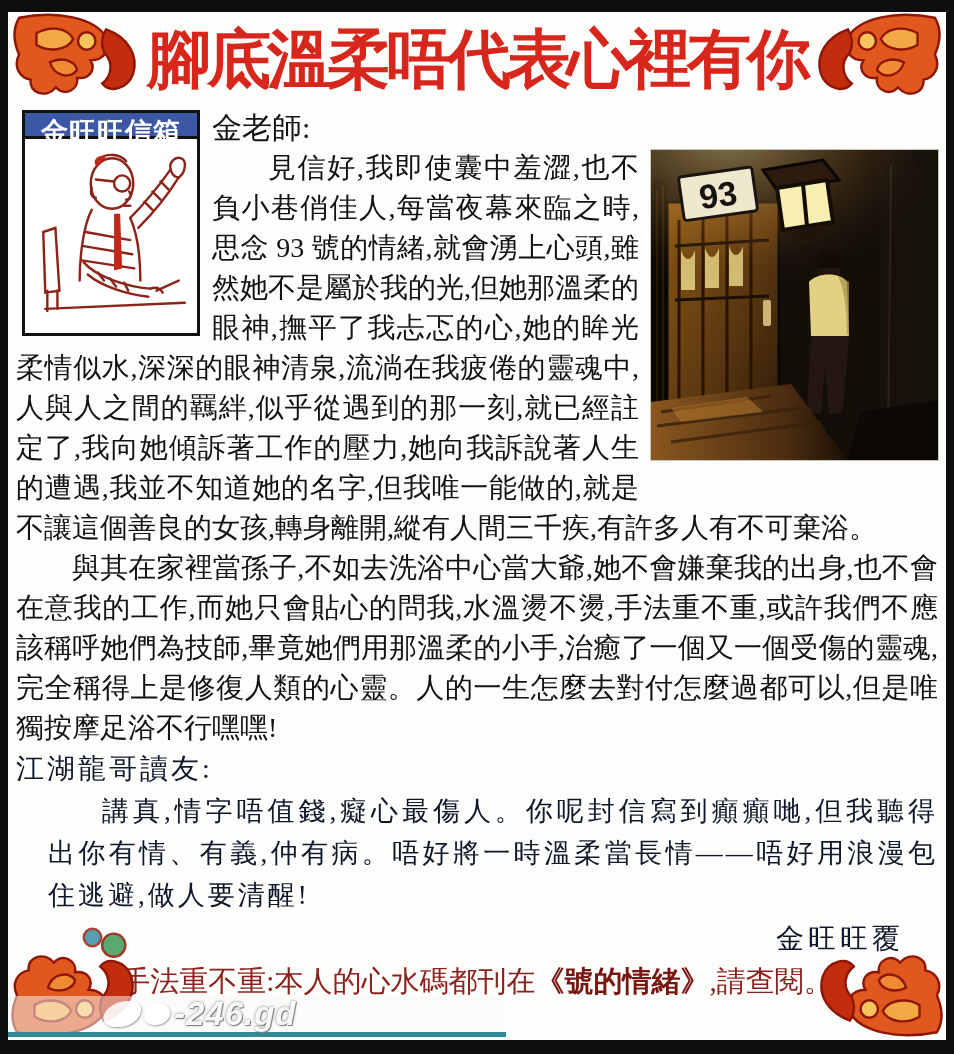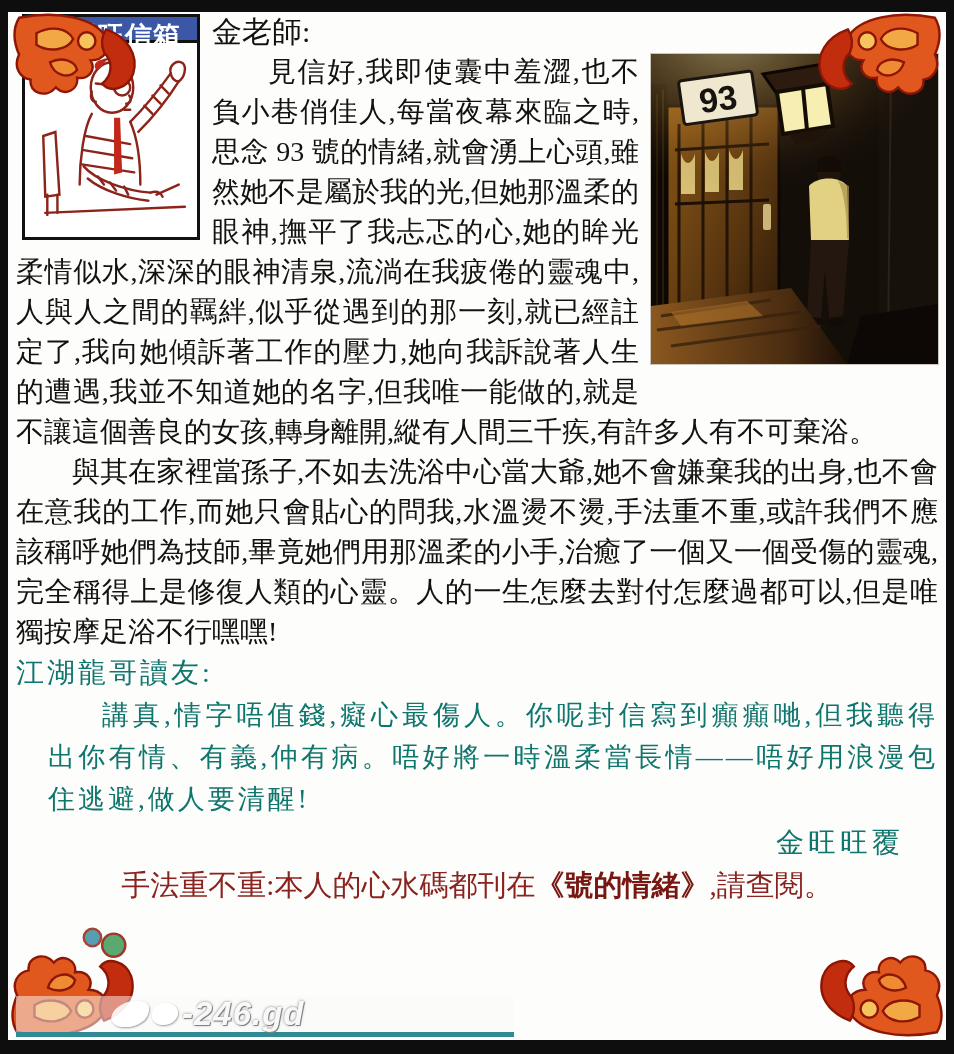--- a/index.html
+++ b/index.html
@@ -51,33 +51,33 @@
   
   .photo {
     float:right; width:287px; height:310px;
     margin:2px 0 10px 12px;
     outline:1px solid #cac6bc;
     background:#140e09;
   }
   .photo svg { width:100%; height:100%; display:block; }
   .sig-right { text-align:right; font-size:30px; padding-right:8px; line-height:44px; }
   
-  .reply { clear:both; font-size:27px; line-height:42px; letter-spacing:3px; color:#0f766e; }
+  .reply { clear:both; font-size:27px; line-height:42px; letter-spacing:3px; color:#0f172a; }
   .reply .reply-salutation { font-size:28px; }
   .reply .para { text-indent:2em; text-align:justify;margin-left:32px; }
   .reply-sig { text-align:right; padding-right:34px; font-size:28px; line-height:46px; letter-spacing:4px; }
   
   .note {
     text-align:center; font-size:29px; line-height:38px;
     color:#8a231f; letter-spacing:0;
   }
   .note .book { font-weight:bold; color:#781712; }
   
   .watermark {
-    position:absolute; left:8px; bottom:3px; z-index:5;
+    position:absolute; left:0; bottom:3px; z-index:5;
     width:498px; height:41px;
     background:rgba(250,250,250,0.5);
     border-bottom:5px solid #2f8a96;
     display:flex; align-items:center; gap:4px;
     padding-left:96px;
   }
   .wm-blob {
     width:36px; height:26px;
     background:rgba(255,255,255,0.85);
     border-radius:62% 38% 55% 45%;
@@ -138,20 +138,21 @@
       <g stroke="#8e1607" stroke-width="2.5">
         <path d="M8,6 C48,-2 86,6 98,26 C104,38 96,50 82,50 C88,60 80,70 68,68 C70,80 56,88 46,78 C36,90 18,84 20,70 C8,68 2,56 8,44 C2,30 2,16 8,6 Z" fill="#e0581d"></path>
         <path d="M98,18 C120,26 132,44 126,64 C120,80 102,84 94,74 C104,66 106,52 96,42 C92,32 94,24 98,18 Z" fill="#c22d0e"></path>
         <path d="M26,22 C40,14 58,16 64,28 C58,40 38,42 26,34 Z" fill="#f2a844"></path>
         <circle cx="78" cy="30" r="9" fill="#f6c35c"></circle>
         <path d="M40,52 C52,46 66,50 68,60 C60,70 44,66 40,52 Z" fill="#ef8c33"></path>
       </g>
     </svg>
   </div>
 
+  <h1 class="title">腳底溫柔唔代表心裡有你</h1>
 
   <div class="content">
 
     <div class="letter">
 
       <aside class="infobox">
         <div class="infobox-header">金旺旺信箱</div>
         <svg class="infobox-art" viewBox="0 0 170 180">
           <rect x="0" y="0" width="170" height="180" fill="#ffffff"></rect>
           <g fill="none" stroke="#8d241a" stroke-width="2.4" stroke-linecap="round">

